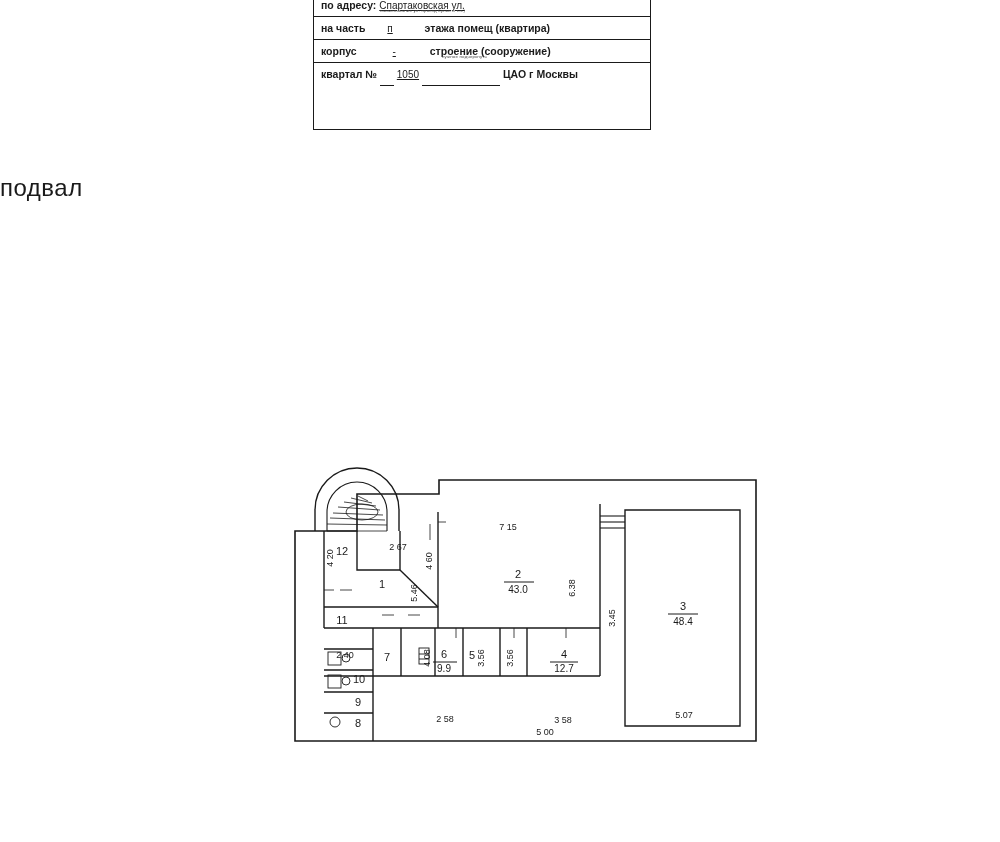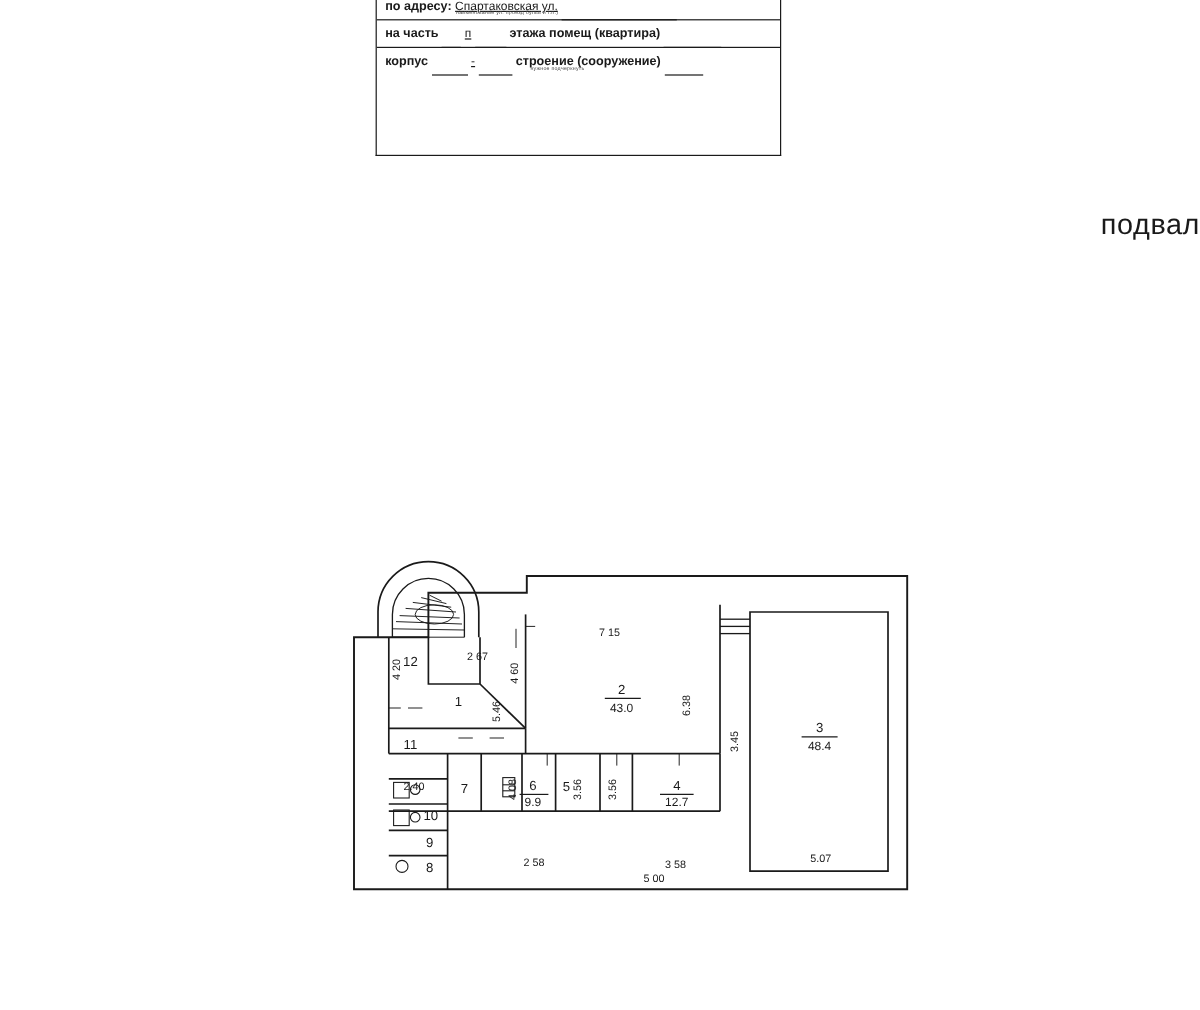--- a/index.html
+++ b/index.html
@@ -57,21 +57,21 @@
     line-height: 5px;
     white-space: nowrap;
   }
 
   
   #plan-title {
     position: absolute;
     left: 0;
     top: 174px;
     width: 1000px;
-    text-align: right;
+    text-align: left;
     font-size: 24px;
     letter-spacing: .5px;
   }
 
   
   #plan {
     position: absolute;
     left: 270px;
     top: 430px;
     width: 520px;
@@ -109,20 +109,27 @@
   <div class="form-row">
     <span class="lbl">корпус</span>
     <span class="blank" style="width:30px"></span>
     <span class="val">-</span>
     <span class="blank" style="width:28px"></span>
     <span class="lbl">строение (сооружение)</span>
     <span class="blank" style="width:32px"></span>
     <span class="tiny" style="left:128px; top:14px;">нужное подчеркнуть</span>
   </div>
 
+  <div class="form-row">
+    <span class="lbl">квартал №</span>
+    <span class="blank" style="width:14px"></span>
+    <span class="val">1050</span>
+    <span class="blank" style="width:78px"></span>
+    <span class="lbl">ЦАО г Москвы</span>
+  </div>
 
 </div>
 
 <div id="plan-title">подвал</div>
 
 <div id="plan">
 <svg width="520" height="350" viewBox="0 0 520 350" xmlns="http://www.w3.org/2000/svg" fill="none" stroke="#1a1a1a" stroke-width="1.3">
 
   <g stroke-width="1.6">
 

